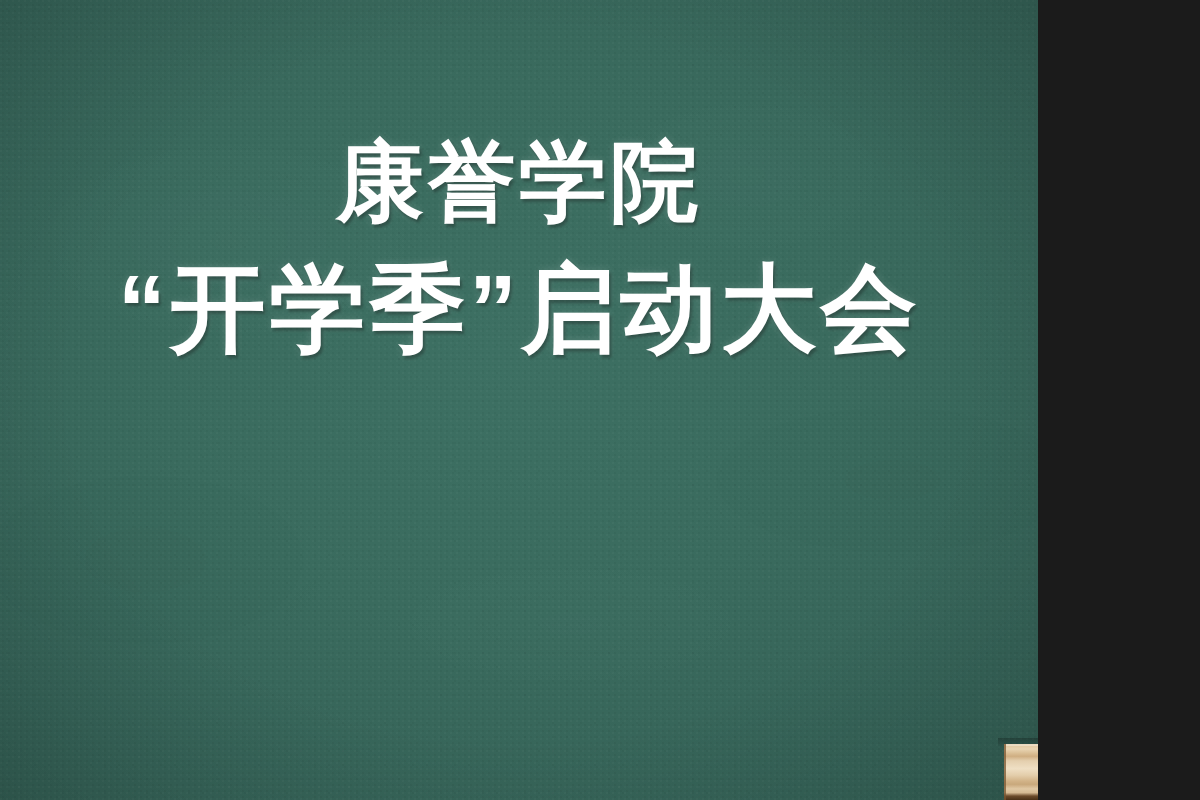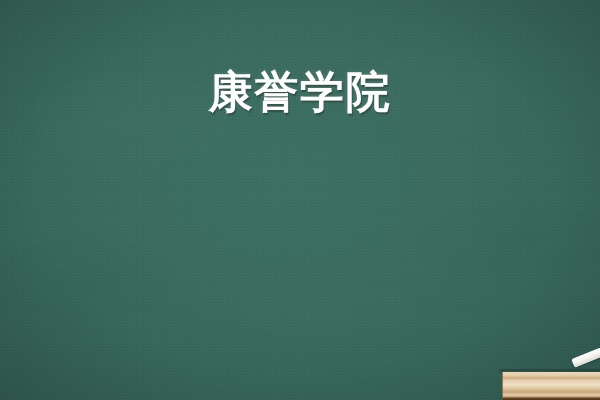--- a/index.html
+++ b/index.html
@@ -2,21 +2,21 @@
 <html><head>
 <meta charset="utf-8">
 <style>
   html, body {
     margin: 0;
     padding: 0;
     background: #1b1b1b;
   }
   #slide {
     position: relative;
-    width: 600px;
+    width: 519px;
     height: 400px;
     overflow: hidden;
     font-family: "Liberation Sans", "DejaVu Sans", sans-serif;
     background-color: #36655a;
     user-select: none;
   }
 
   
   .board-base {
     position: absolute;
@@ -168,20 +168,21 @@
 
 <div id="slide">
 
   <div class="board-base"></div>
   <div class="board-smudge"></div>
   <div class="board-noise"></div>
   <div class="board-vignette"></div>
 
   <div class="content">
     <div class="title title-line1">康誉学院</div>
+    <div class="title title-line2">“开学季”启动大会</div>
   </div>
 
   <div class="chalk-tray">
     <div class="tray-shadow"></div>
     <div class="tray-body"></div>
   </div>
 
   <div class="chalk-stick"></div>
 
 </div>

